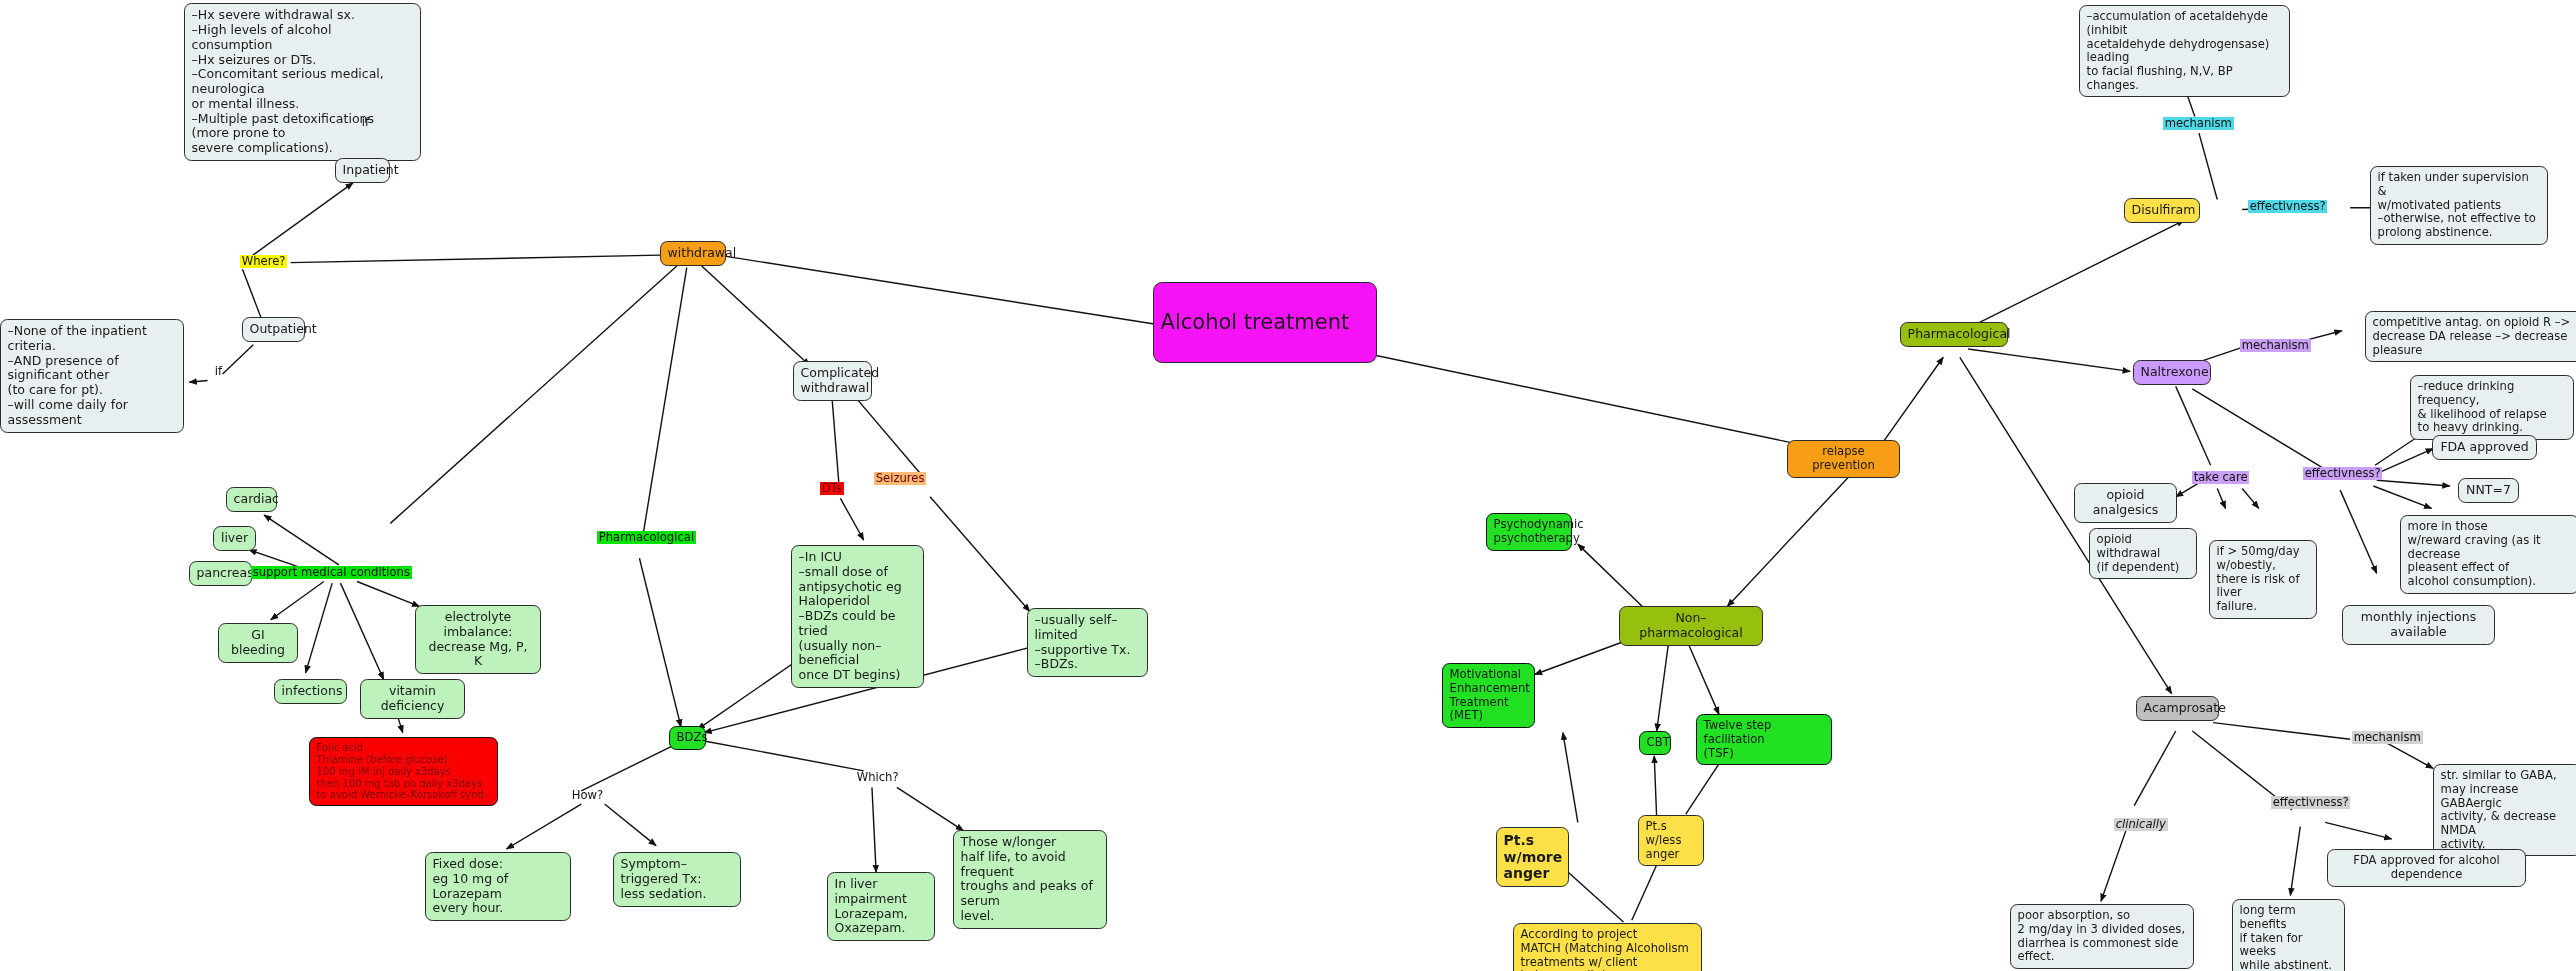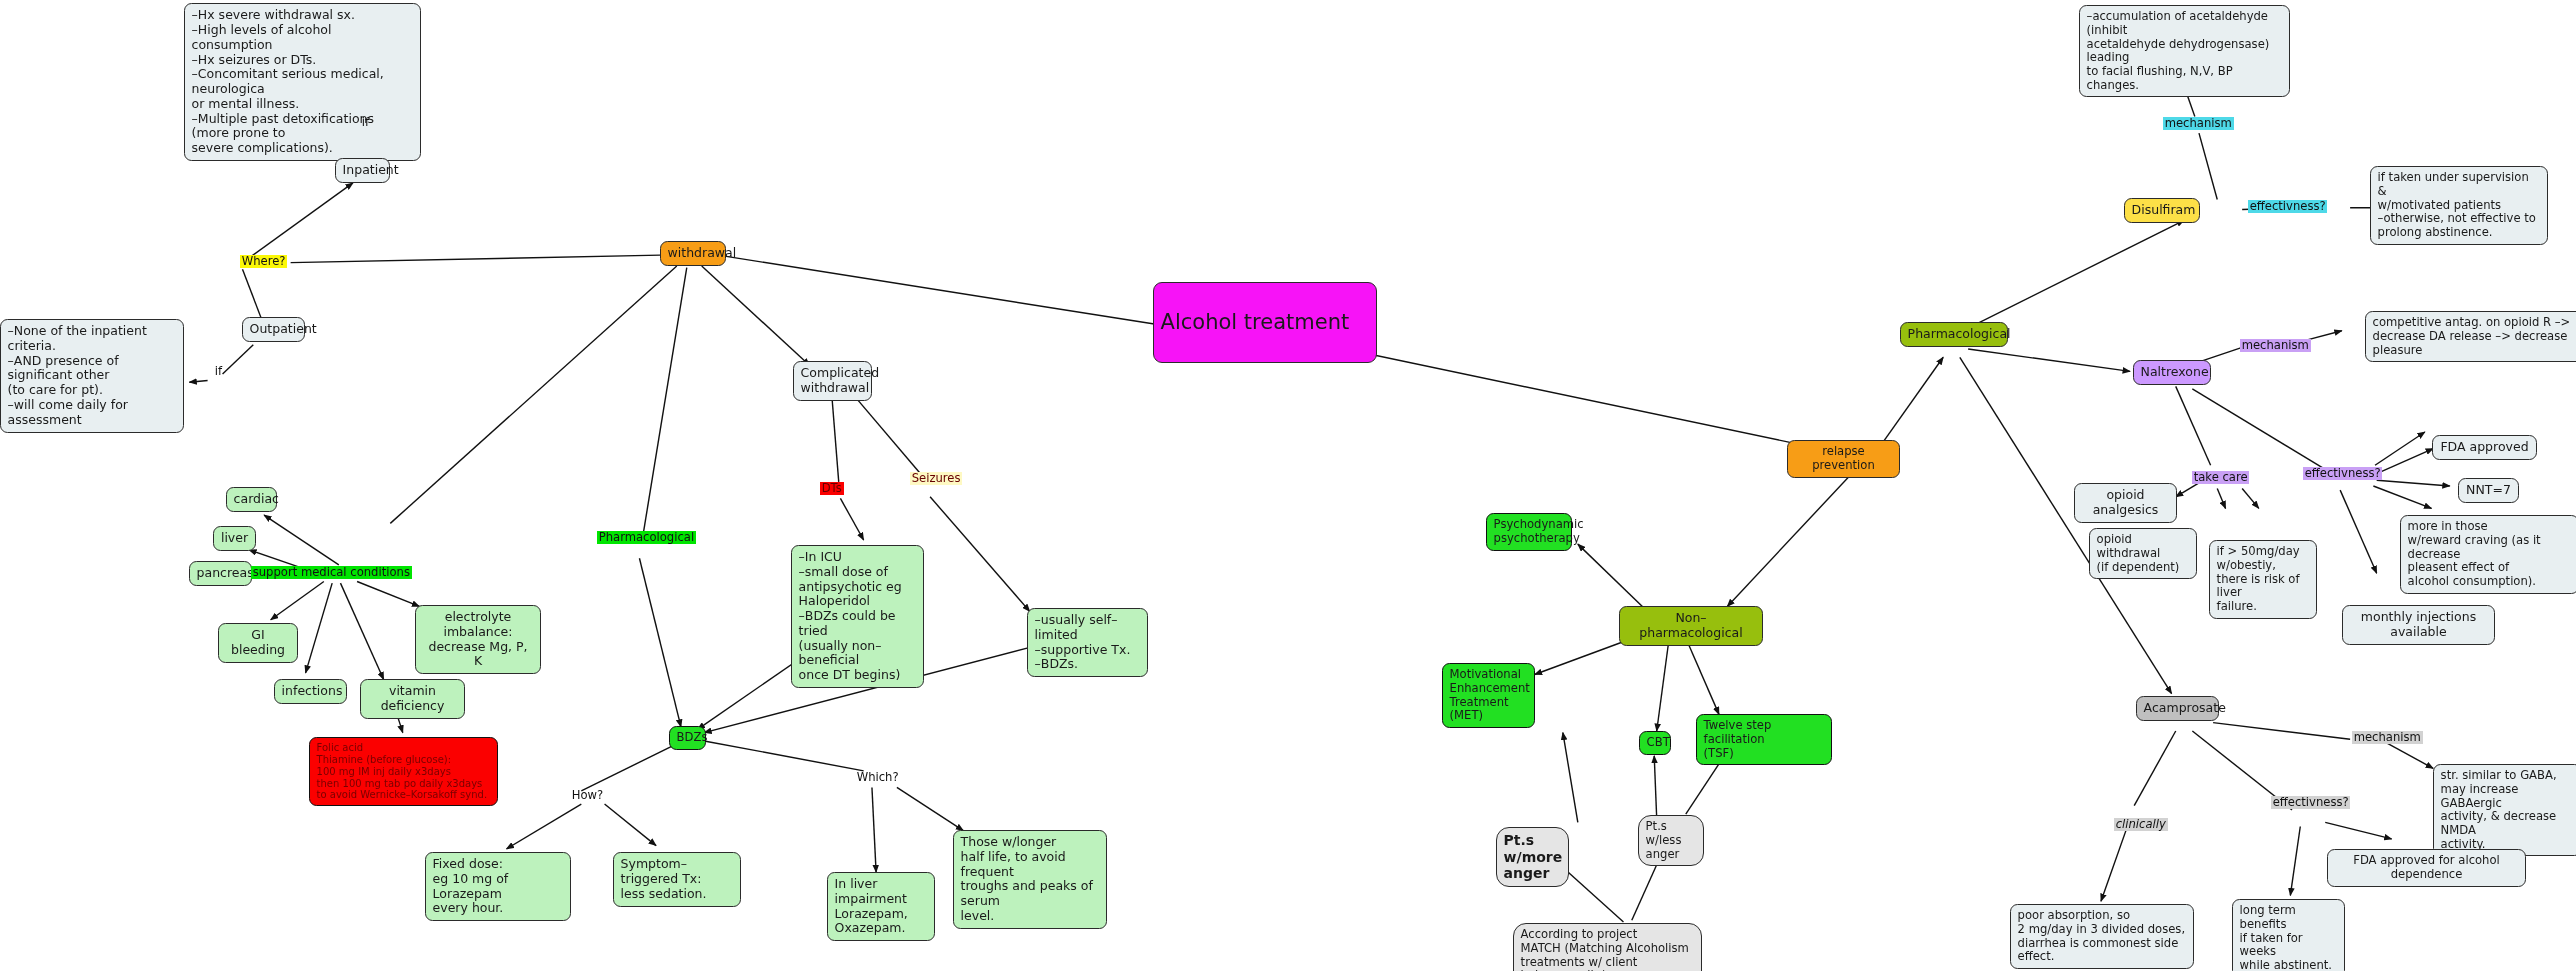--- a/index.html
+++ b/index.html
@@ -30,21 +30,21 @@
     padding: 4.2px 6.6px;
     font-size: 12.5px;
     line-height: 1.18;
     color: #1a1a1a;
     white-space: pre-line;
     background: #e8eff1;
   }
   .node.plain      { background: #e8eff1; }
   .node.lightgreen { background: #bdf2bd; }
   .node.green      { background: #22e022; border-color:#111; }
-  .node.yellowbox  { background: #e5e5e5; border-radius: 13px; }
+  .node.yellowbox  { background: #fde047; }
   .node.red        { background: #fb0000; border-color:#111; }
   .node.magenta    { background: #f713f7; border-radius: 9px; border-width:1.7px; }
   .node.orange     { background: #f79d16; }
   .node.olive      { background: #97bf0d; }
   .node.cyan       { background: #fde047; }
   .node.purple     { background: #cc99ff; }
   .node.grey       { background: #bfbfbf; }
   .node.center     { font-size: 21px; }
 
   .lbl {
@@ -255,20 +255,23 @@
 acetaldehyde dehydrogensase) leading
 to facial flushing, N,V, BP changes.</div>
   <div class="node plain" style="left:2370px; top:166px; width:178px; font-size:11.6px;">if taken under supervision &amp;
 w/motivated patients
 –otherwise, not effective to
 prolong abstinence.</div>
 
   <div class="node purple" style="left:2133px; top:360px; width:78px; text-align:center;">Naltrexone</div>
   <div class="node plain" style="left:2365px; top:311px; width:247px; font-size:11.6px;">competitive antag. on opioid R –&gt;
 decrease DA release –&gt; decrease pleasure</div>
+  <div class="node plain" style="left:2410px; top:375px; width:164px; font-size:11.6px;">–reduce drinking frequency,
+&amp; likelihood of relapse
+to heavy drinking.</div>
   <div class="node plain" style="left:2432px; top:435px; width:105px; text-align:center;">FDA approved</div>
   <div class="node plain" style="left:2458px; top:478px; width:61px; text-align:center;">NNT=7</div>
   <div class="node plain" style="left:2400px; top:515px; width:179px; font-size:11.6px;">more in those
 w/reward craving (as it decrease
 pleasent effect of
 alcohol consumption).</div>
   <div class="node plain" style="left:2342px; top:605px; width:153px; text-align:center;">monthly injections available</div>
 
   <div class="node plain" style="left:2074px; top:483px; width:103px; text-align:center;">opioid analgesics</div>
   <div class="node plain" style="left:2089px; top:528px; width:108px; font-size:11.6px;">opioid withdrawal
@@ -313,21 +316,21 @@
   <div class="lbl none" style="left:213px; top:365px;">if</div>
 
   <div class="lbl greenhl" style="left:251px; top:566px;">support medical conditions</div>
 
   <div class="lbl greenhl" style="left:597px; top:531px;">Pharmacological</div>
 
   <div class="lbl none" style="left:570px; top:789px;">How?</div>
   <div class="lbl none" style="left:855px; top:771px;">Which?</div>
 
   <div class="lbl red-hl" style="left:820px; top:482px; background:#fb0000; color:#600;">DTs</div>
-  <div class="lbl red-hl" style="left:910px; top:472px; background:#fef9c3; color:#600;">Seizures</div>
+  <div class="lbl red-hl" style="left:874px; top:472px; background:#fdba74; color:#600;">Seizures</div>
 
   <div class="lbl cyanhl" style="left:2163px; top:117px;">mechanism</div>
   <div class="lbl cyanhl" style="left:2248px; top:200px;">effectivness?</div>
 
   <div class="lbl purplehl" style="left:2240px; top:339px;">mechanism</div>
   <div class="lbl purplehl" style="left:2303px; top:467px;">effectivness?</div>
   <div class="lbl purplehl" style="left:2192px; top:471px;">take care</div>
 
   <div class="lbl greyhl" style="left:2352px; top:731px;">mechanism</div>
   <div class="lbl greyhl" style="left:2271px; top:796px;">effectivness?</div>

